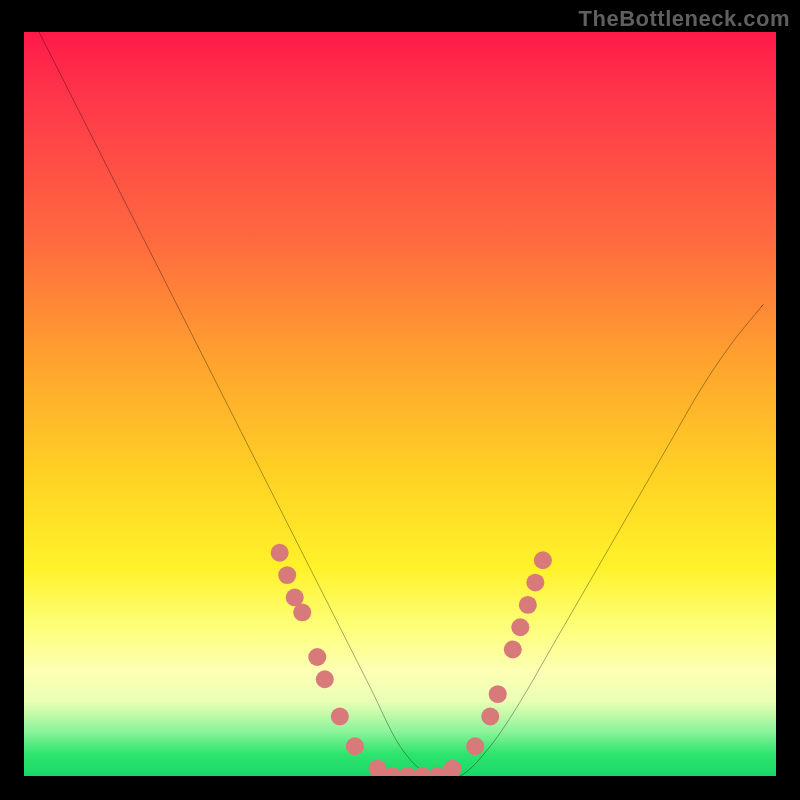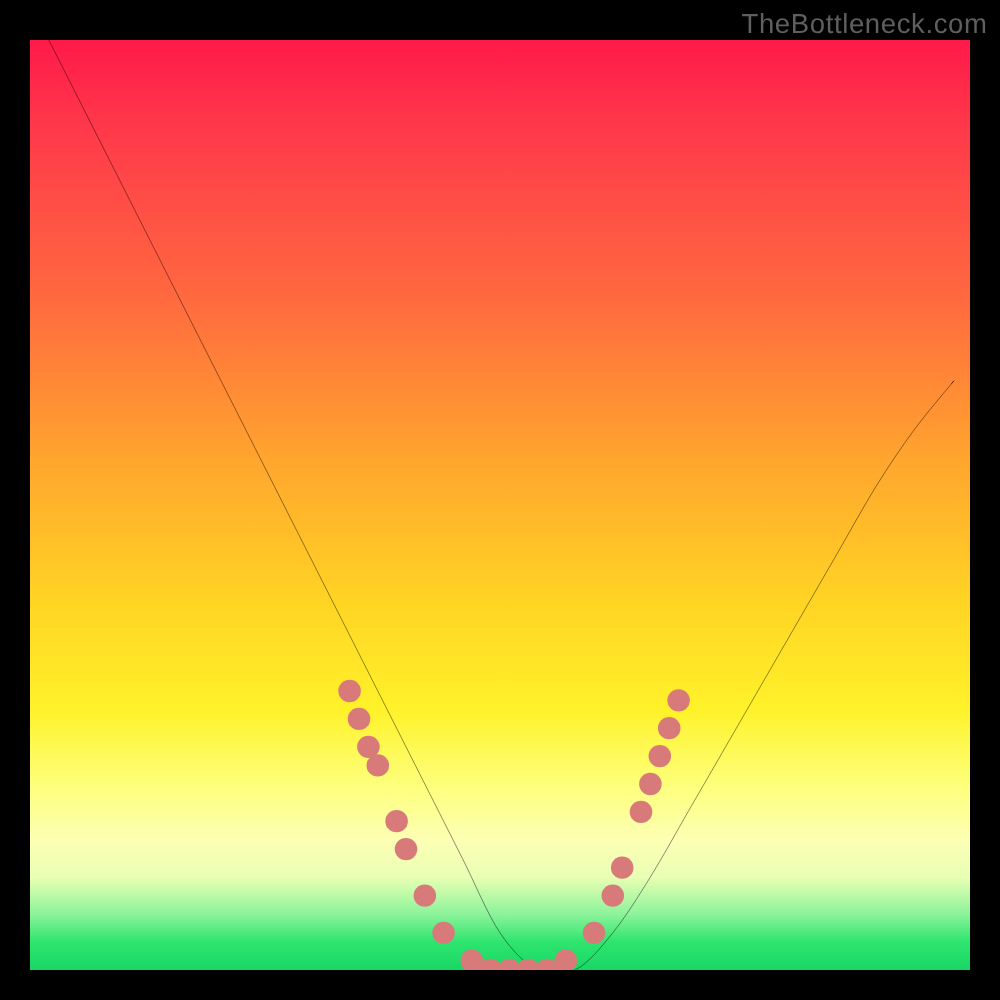--- a/index.html
+++ b/index.html
@@ -16,21 +16,21 @@
     width: 800px;
     height: 800px;
     background: #000;
   }
   .watermark {
     position: absolute;
     top: 6px;
     right: 10px;
     color: #5f5f5f;
     font-size: 22px;
-    font-weight: 400;
+    font-weight: 700;
     letter-spacing: 0.5px;
     z-index: 5;
     user-select: none;
   }
   
   .plot {
     position: absolute;
     left: 24px;
     top: 32px;
     width: 752px;

